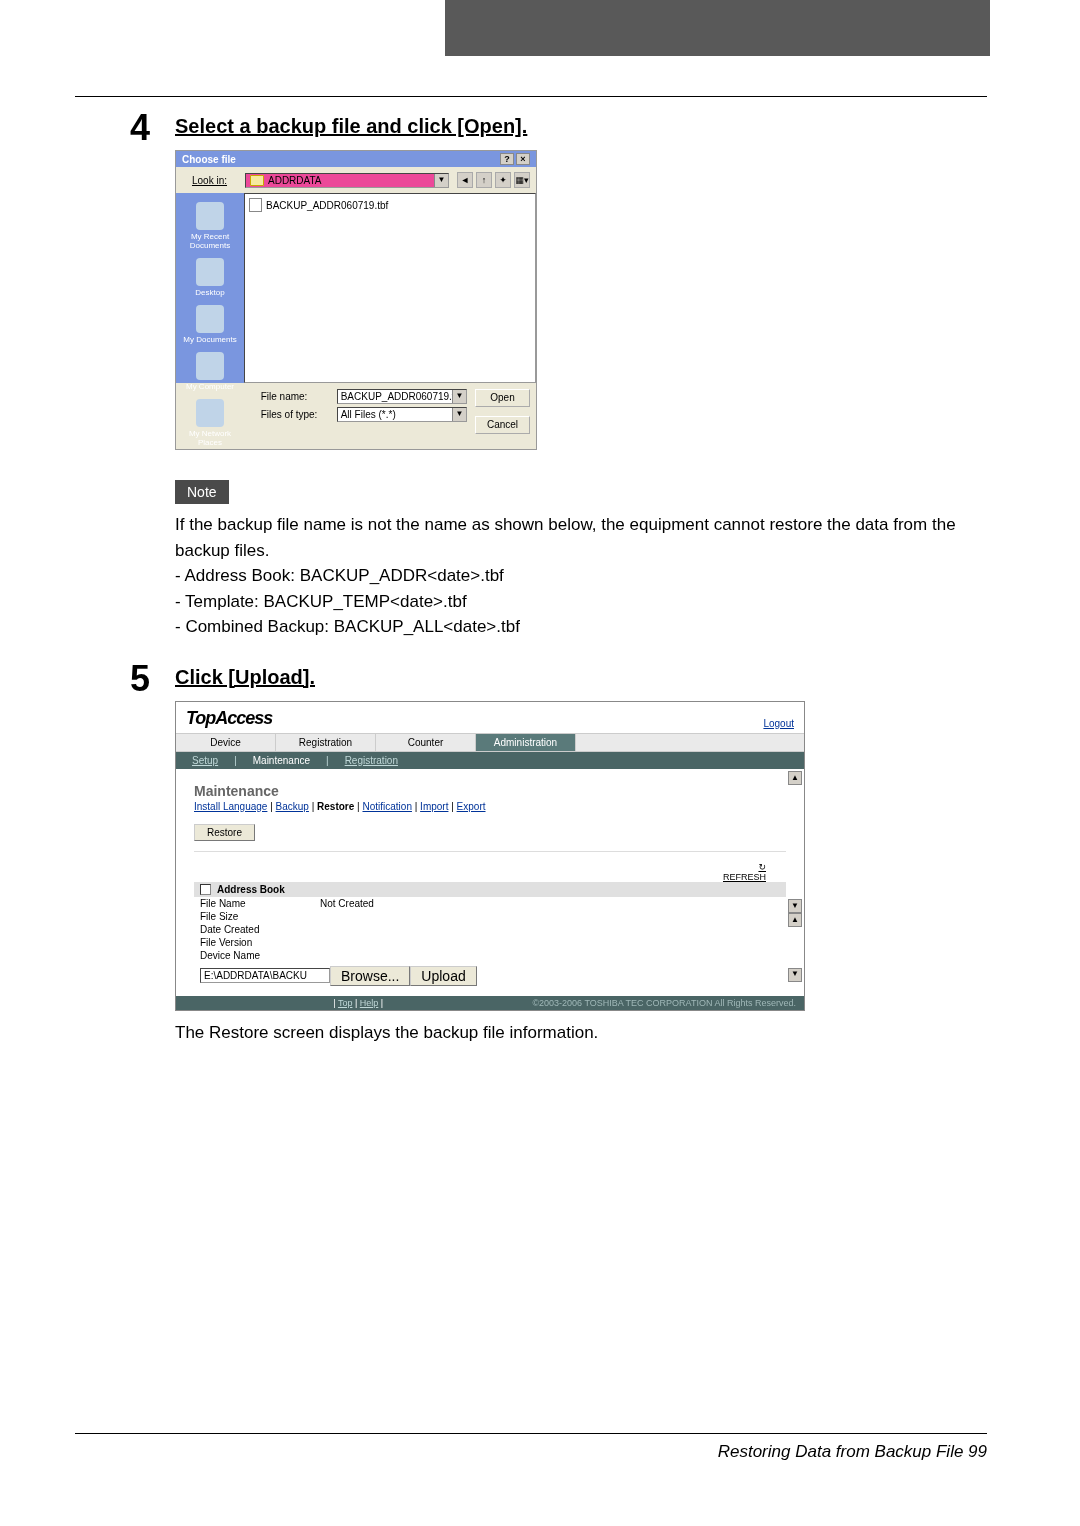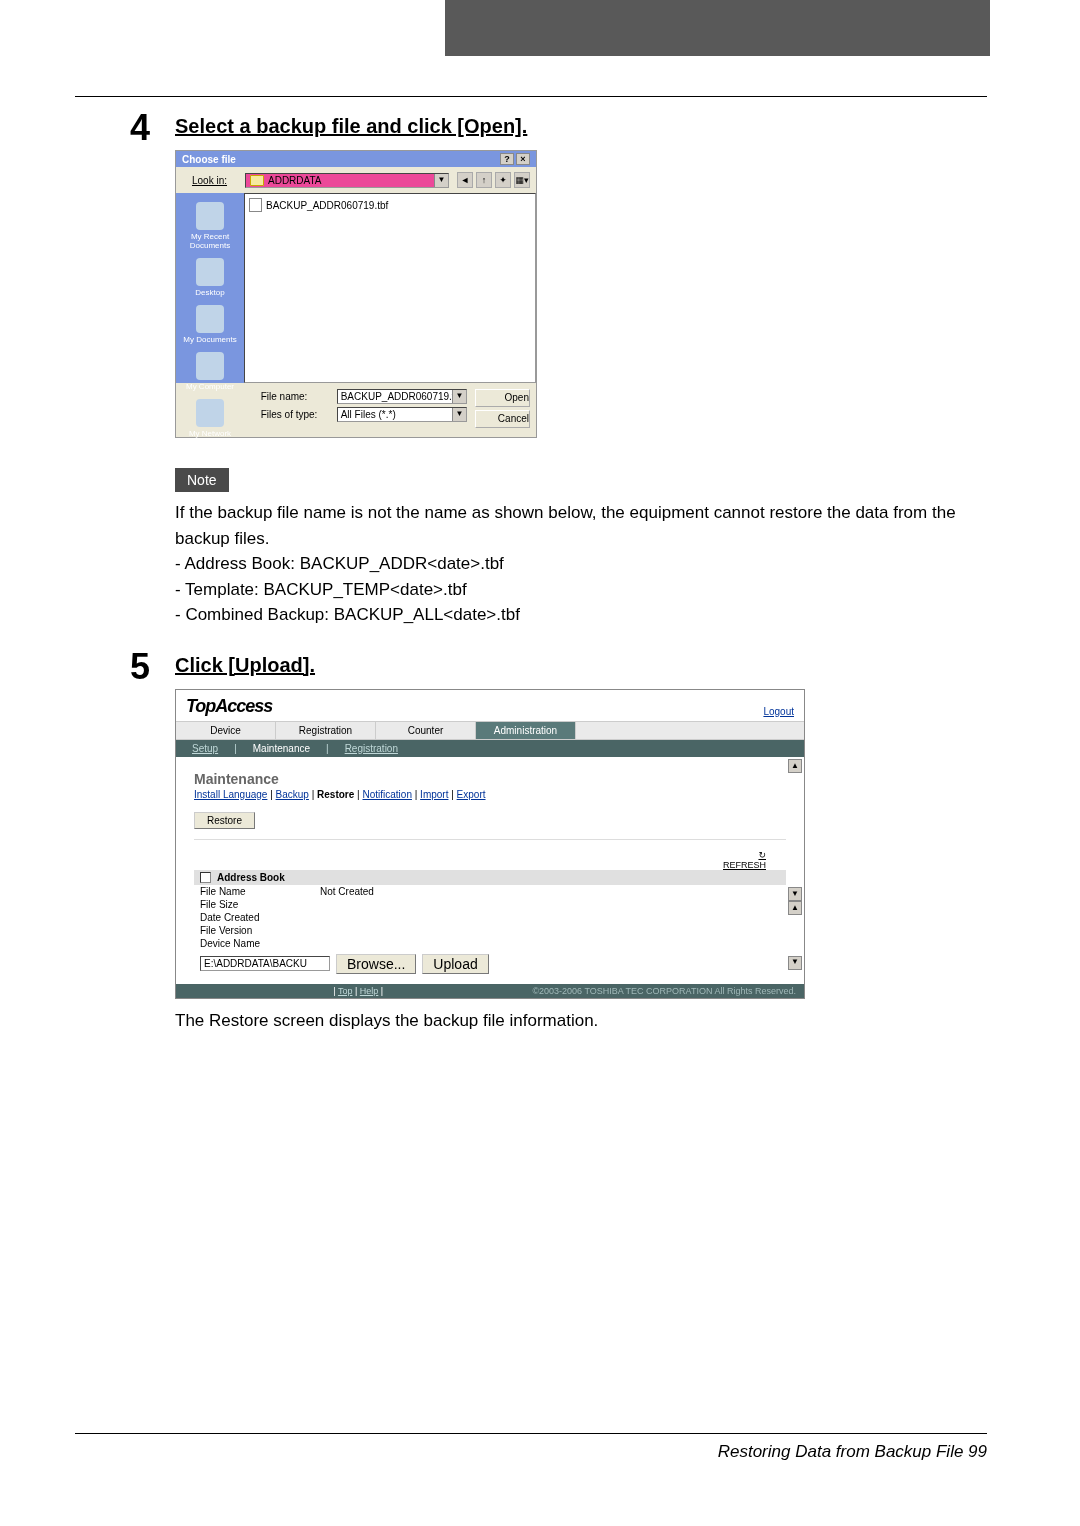--- a/index.html
+++ b/index.html
@@ -211,23 +211,23 @@
       padding: 1px 3px;
       font-size: 10px;
       position: relative;
     }
     .dialog-btn {
       width: 55px;
       height: 18px;
       background: #ece9d8;
       border: 1px outset #fff;
       font-size: 10px;
-      text-align: right;
+      text-align: center;
       line-height: 16px;
-      margin-bottom: 3px;
+      margin-bottom: 9px;
     }
     .note-box {
       margin-top: 30px;
     }
     .note-label {
       display: inline-block;
       background: #4a4a4a;
       color: #fff;
       padding: 4px 12px;
       font-size: 14px;
@@ -375,21 +375,20 @@
       padding: 1px 6px;
       display: flex;
     }
     .ta-info-label {
       width: 120px;
     }
     .ta-path-row {
       padding: 4px 6px;
       display: flex;
       align-items: center;
-      gap: 6px;
     }
     .ta-path-input {
       width: 130px;
       background: #fff;
       border: 1px inset #999;
       padding: 1px 3px;
       font-size: 10px;
     }
     .ta-small-btn {
       padding: 1px 10px;

